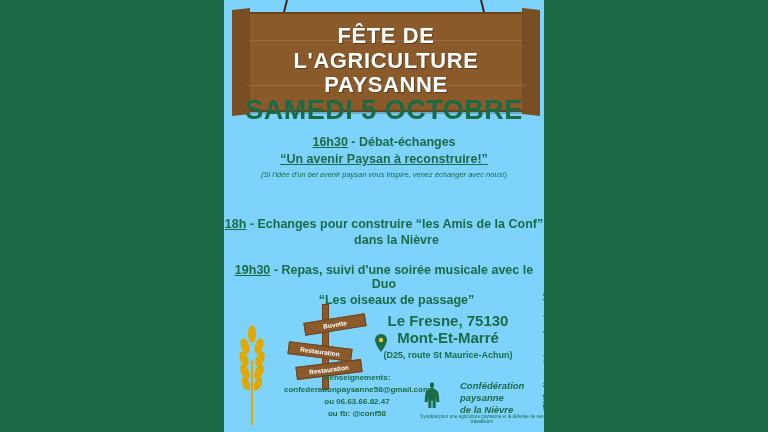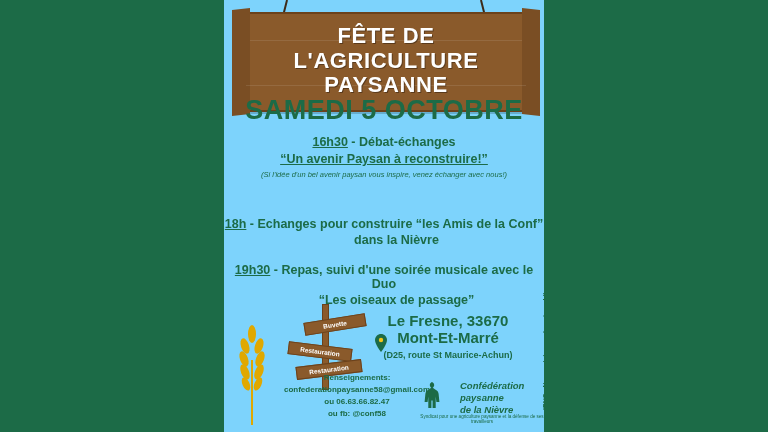--- a/index.html
+++ b/index.html
@@ -284,21 +284,21 @@
         <ellipse cx="14" cy="64" rx="3.5" ry="7" transform="rotate(-24 14 64)"></ellipse>
         <ellipse cx="26" cy="64" rx="3.5" ry="7" transform="rotate(24 26 64)"></ellipse>
       </g>
     </svg>
 
     <div class="location">
       <svg class="pin" viewBox="0 0 14 18">
         <path d="M7 0C3.7 0 1 2.7 1 6c0 4.5 6 12 6 12s6-7.5 6-12c0-3.3-2.7-6-6-6z" fill="#1c6b47"></path>
         <circle cx="7" cy="6" r="2.2" fill="#f5c518"></circle>
       </svg>
-      <div class="l1">Le Fresne, 33670</div>
+      <div class="l1">Le Fresne, 75130</div>
       <div class="l2">Mont-Et-Marré</div>
       <div class="l3">(D25, route St Maurice-Achun)</div>
     </div>
 
     <div class="vertical-note">IPNS - Ne pas jeter sur la voie publique</div>
 
     <div class="contact" style="white-space: pre-line;">Renseignements:
 confederationpaysanne58@gmail.com
 ou 06.63.66.82.47
 ou fb: @conf58</div>

